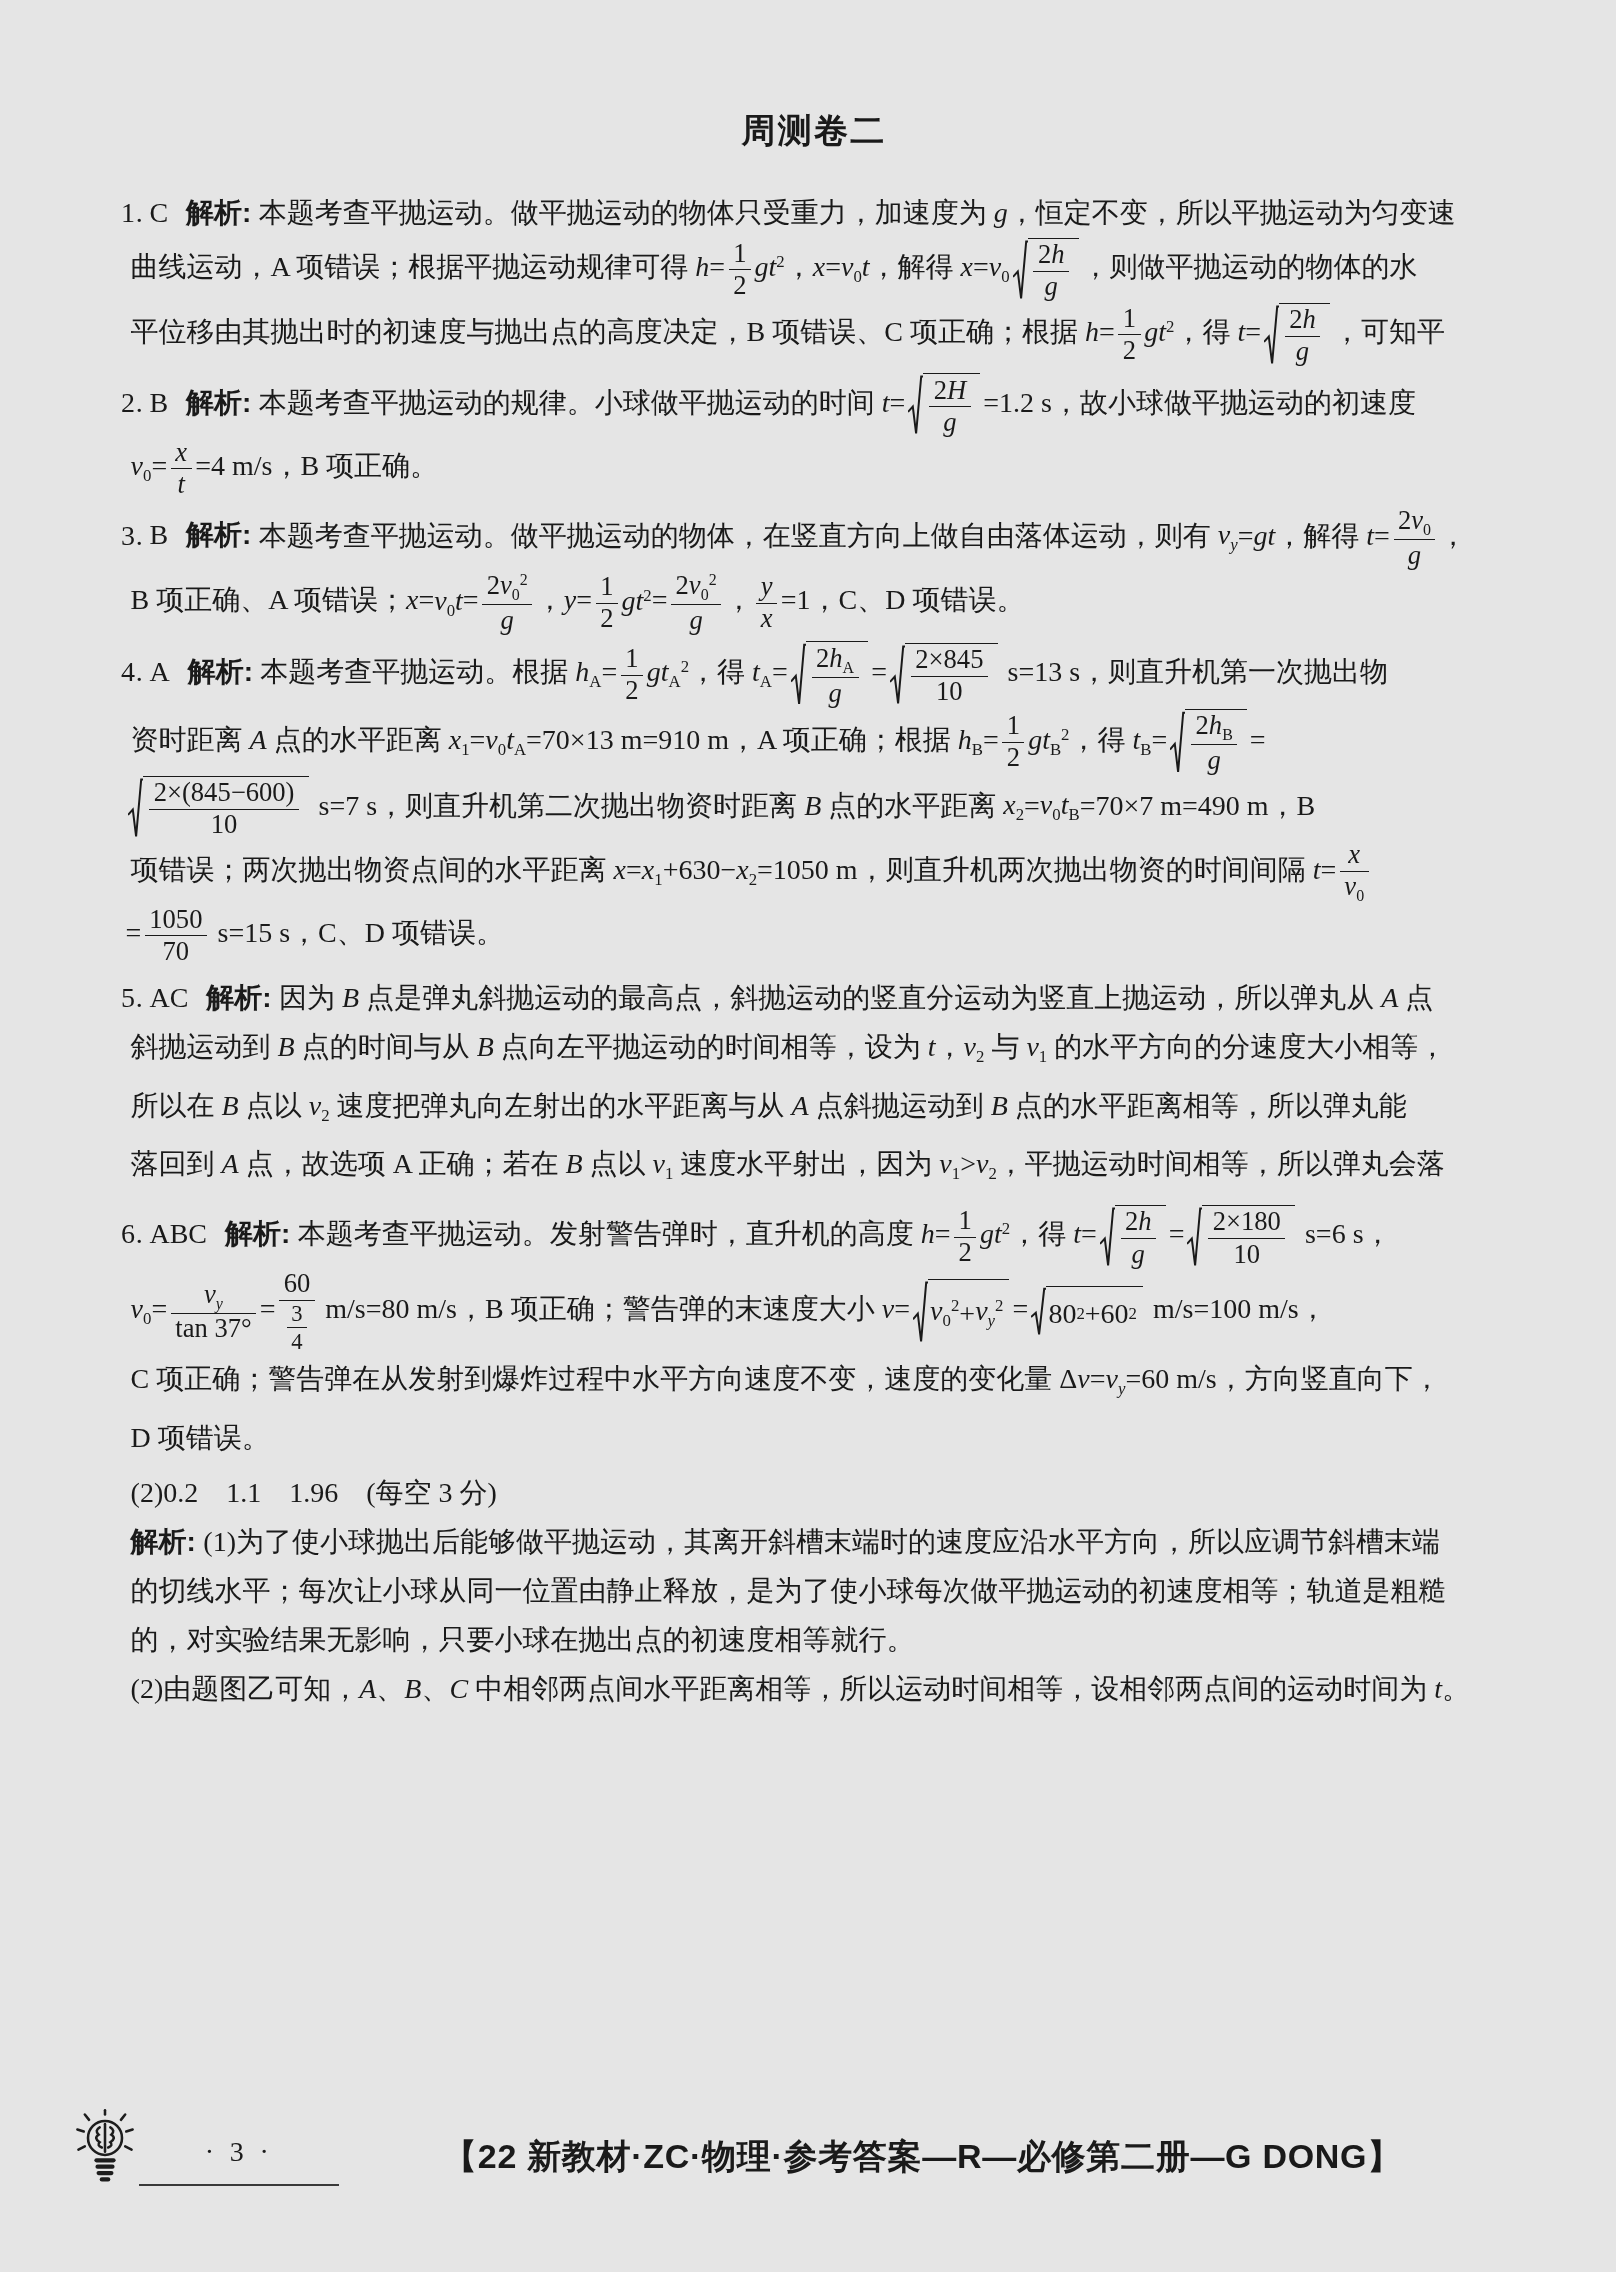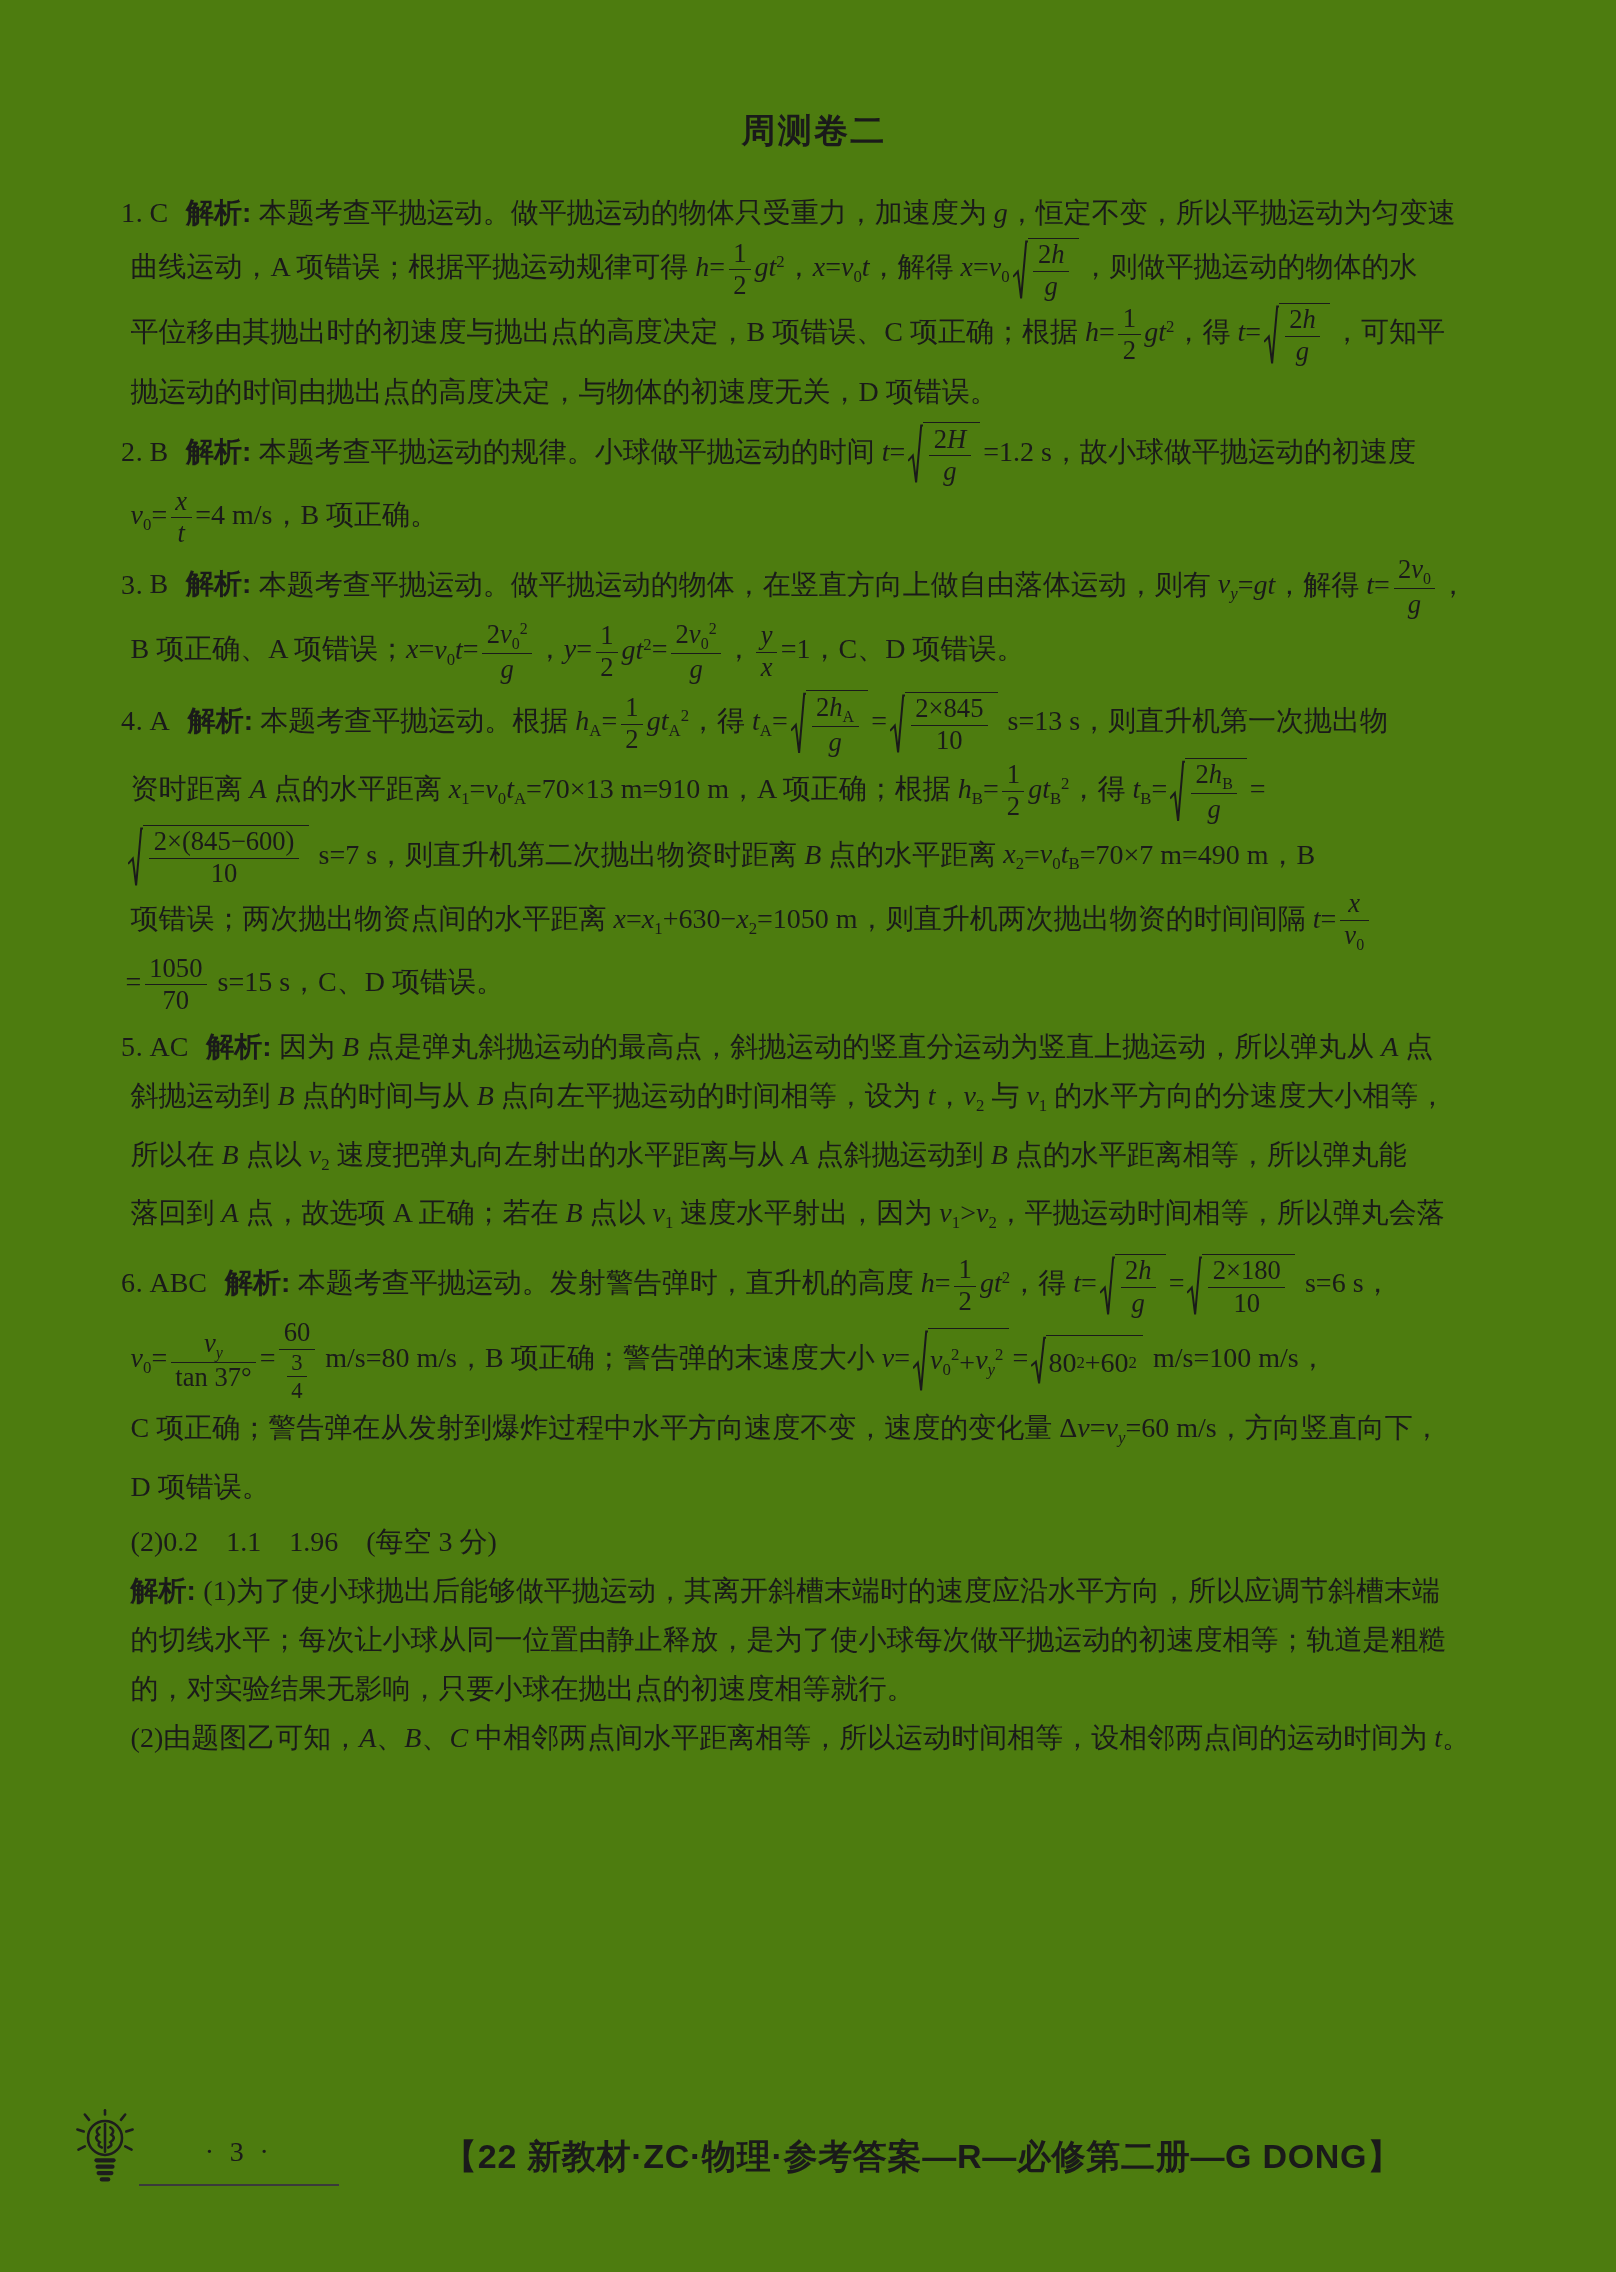--- a/index.html
+++ b/index.html
@@ -1,16 +1,16 @@
 <!DOCTYPE html>
 <html style="font-size:12px"><head>
 <meta charset="utf-8">
 <style>
   html,body{margin:0;padding:0;}
-  .page{position:relative;width:1617px;height:2273px;background:#4d7c0f;color:#1a1a1a;
+  .page{position:relative;width:1617px;height:2273px;background:#e5e5e5;color:#1a1a1a;
         box-sizing:border-box;padding:108px 110px 0 121px;overflow:hidden;
         font-family:"Liberation Serif","DejaVu Serif",serif;font-size:28px;}
   .title{text-align:center;font-family:"Liberation Sans","DejaVu Sans",sans-serif;
          font-weight:700;font-size:34px;letter-spacing:2.2px;margin:0 0 34px 0;}
   .q{margin:0 0 6px 0;}
   .line{line-height:49px;white-space:nowrap;}
   .c1{margin-left:9.6px;}
   .c2{margin-left:4.4px;}
   .qnum{letter-spacing:0.7px;}
   .qans{margin-left:6px;}
@@ -68,21 +68,20 @@
                 <path d="M0 14.5 L3.2 12.5 L5.4 22.5 L8.8 1.3 L10 1.3" fill="none" stroke="currentColor" stroke-width="2" vector-effect="non-scaling-stroke"></path>
               </svg>
             </span>
             <span class="rbody">
               <span class="frac">
                 <span class="fn">2<span class="mv">h</span></span>
                 <span class="fd"><span class="mv">g</span></span>
               </span>
             </span>
           </span>，可知平</div>
-        <div class="line c1">抛运动的时间由抛出点的高度决定，与物体的初速度无关，D 项错误。</div>
       </div>
       <div class="q">
         <div class="line"><span class="qnum">2.</span><span class="qans">B</span><span class="jiexi">解析:</span>本题考查平抛运动的规律。小球做平抛运动的时间 <span class="mv">t</span>=<span class="sqrt">
             <span class="rsign">
               <svg viewBox="0 0 10 24" preserveAspectRatio="none">
                 <path d="M0 14.5 L3.2 12.5 L5.4 22.5 L8.8 1.3 L10 1.3" fill="none" stroke="currentColor" stroke-width="2" vector-effect="non-scaling-stroke"></path>
               </svg>
             </span>
             <span class="rbody">
               <span class="frac">

